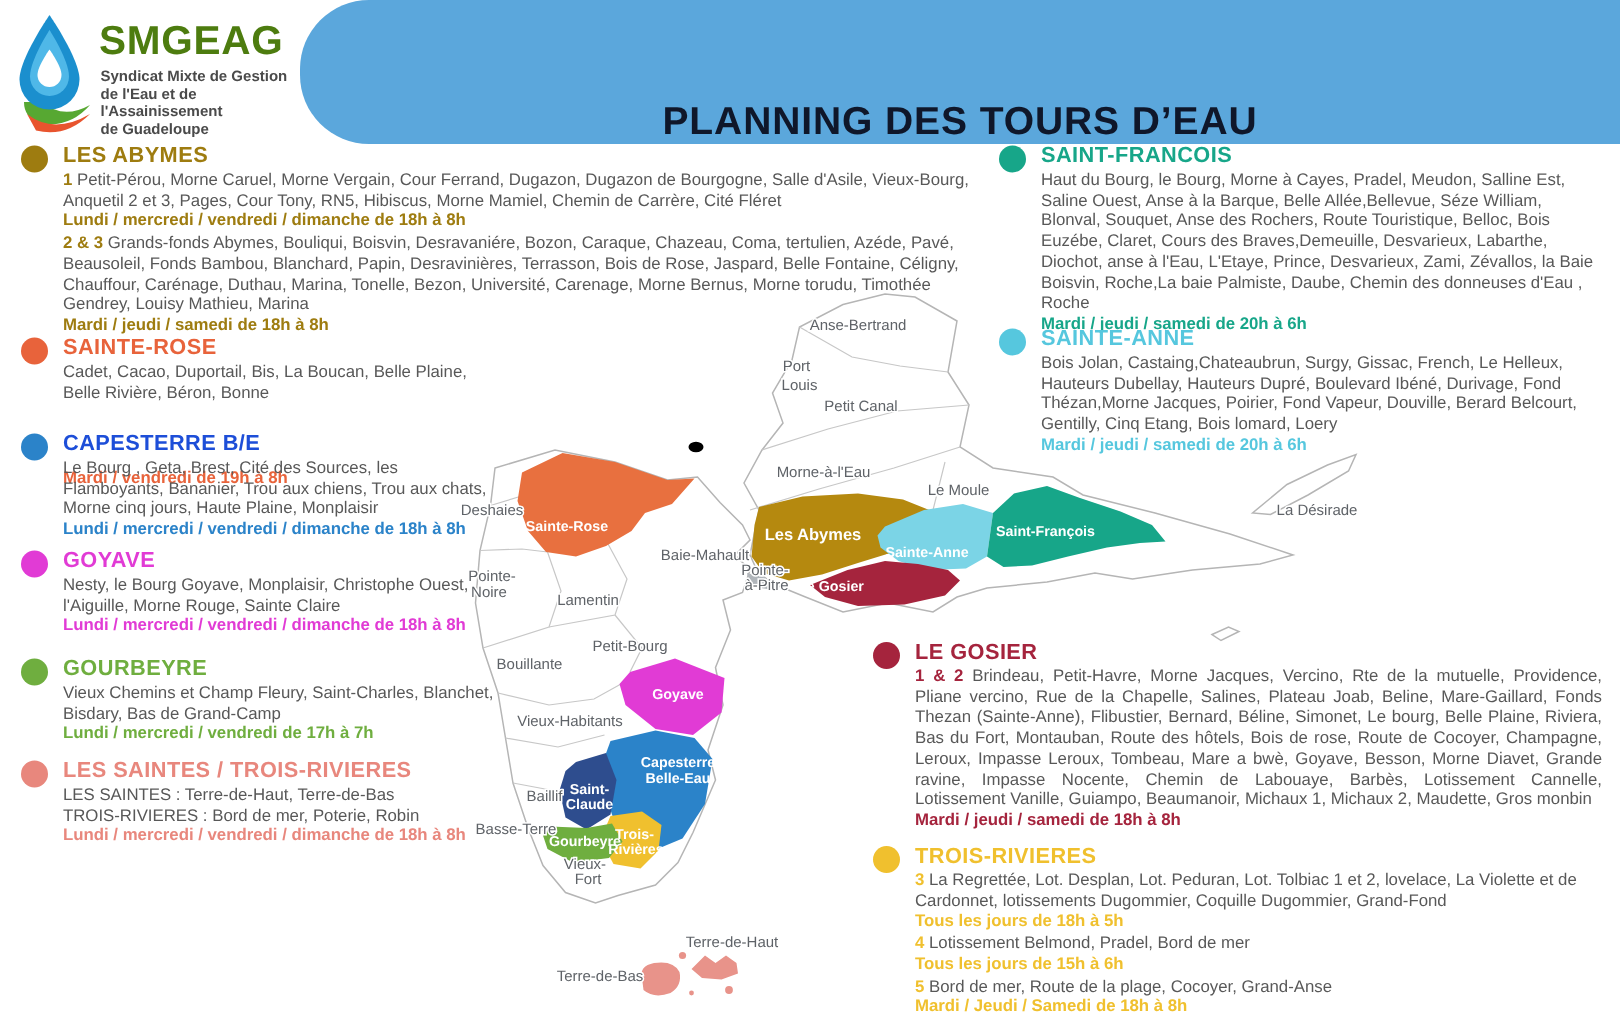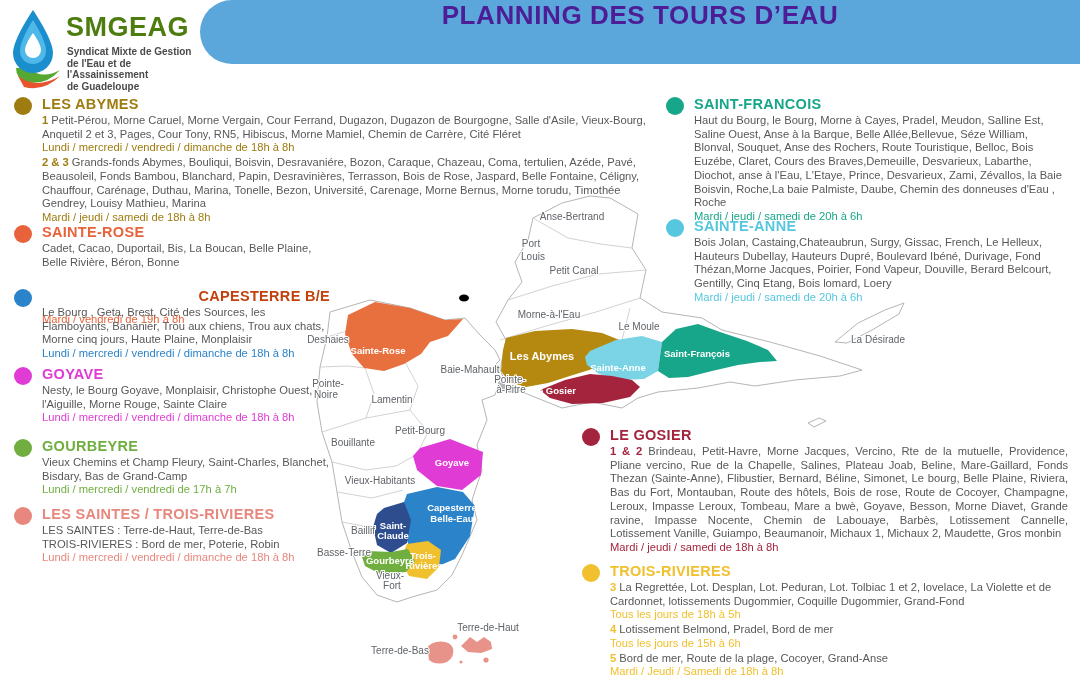--- a/index.html
+++ b/index.html
@@ -1,41 +1,41 @@
 <!DOCTYPE html>
 <html><head>
 <meta charset="utf-8">
 <style>
   html,body{margin:0;padding:0;}
   body{width:1080px;height:675px;position:relative;background:#ffffff;
        font-family:"Liberation Sans","DejaVu Sans",sans-serif;overflow:hidden;}
 
   
-  .banner{position:absolute;left:200px;top:0;width:880px;height:64px;
-          border-radius:46px 0 0 46px;color:#4c1d95;display:flex;flex-direction:column;
-          justify-content:flex-start;align-items:center;gap:3px;}
+  .banner{position:absolute;left:200px;top:0;width:880px;height:96px;
+          border-radius:46px 0 0 46px;color:#0f172a;display:flex;flex-direction:column;
+          justify-content:flex-end;align-items:center;gap:3px;}
   .banner .l1{font-size:26px;font-weight:700;letter-spacing:.6px;}
   .banner .l2{font-size:27px;font-weight:700;letter-spacing:.4px;}
 
   
   .logo{position:absolute;left:8px;top:6px;width:190px;height:84px;}
   .logo svg{position:absolute;left:0;top:0;}
   .logo .brand{position:absolute;left:58px;top:6px;font-size:27px;font-weight:700;
                letter-spacing:.5px;color:#2B9CD8;}
   .logo .sub{position:absolute;left:59px;top:40px;font-size:10px;line-height:11.5px;
              color:#4a4a4a;font-weight:700;}
 
   
   .sec{position:absolute;}
   .sec h2{margin:0 0 2px 0;font-size:14.5px;font-weight:700;letter-spacing:.3px;}
   .bullet{position:absolute;left:-28px;top:1px;width:18px;height:18px;border-radius:50%;}
   .zones{margin:0;font-size:11.2px;line-height:13.7px;color:#585858;}
   .justify .zones{text-align:justify;}
   .prefix{font-weight:700;}
-  .sched{margin:0 0 1px 0;font-size:11.2px;line-height:13.7px;font-weight:400;}
+  .sched{margin:0 0 1px 0;font-size:11.2px;line-height:13.7px;font-weight:700;}
 
   
   .map{position:absolute;left:300px;top:190px;width:640px;height:485px;}
   .map path.outline{fill:#ffffff;stroke:#b5b5b5;stroke-width:1;}
   .map path.border{fill:none;stroke:#c7c7c7;stroke-width:.8;}
   .map text{font-family:"Liberation Sans","DejaVu Sans",sans-serif;}
   .mg{font-size:10px;fill:#5f6368;text-anchor:middle;paint-order:stroke;
       stroke:#ffffff;stroke-width:2px;}
   .mw{font-size:9.5px;font-weight:700;fill:#ffffff;text-anchor:middle;}
   .mw.big{font-size:11px;}
@@ -74,21 +74,21 @@
 
 <section class="sec" style="left:42px;top:224px;width:272px">
   <span class="bullet" style="background-color: rgb(232, 99, 59);"></span>
   <h2 style="color: rgb(232, 99, 59);">SAINTE-ROSE</h2>
   <p class="zones"><span>Cadet, Cacao, Duportail, Bis, La Boucan, Belle Plaine, Belle Rivière, Béron, Bonne</span></p>
   <p class="sched" style="color: rgb(232, 99, 59); margin-top: 44px;">Mardi / vendredi de 19h à 8h</p>
 </section>
 
 <section class="sec" style="left:42px;top:288px;width:288px">
   <span class="bullet" style="background-color: rgb(43, 131, 201);"></span>
-  <h2 style="color: #c2410c; text-align: right;">CAPESTERRE B/E</h2>
+  <h2 style="color: #1d4ed8;">CAPESTERRE B/E</h2>
   <p class="zones"><span>Le Bourg , Geta, Brest, Cité des Sources, les Flamboyants, Bananier, Trou aux chiens, Trou aux chats, Morne cinq jours, Haute Plaine, Monplaisir</span></p>
   <p class="sched" style="color: rgb(43, 131, 201);">Lundi / mercredi / vendredi / dimanche de 18h à 8h</p>
 </section>
 
 <section class="sec" style="left:42px;top:366px;width:306px">
   <span class="bullet" style="background-color: rgb(225, 59, 213);"></span>
   <h2 style="color: rgb(225, 59, 213);">GOYAVE</h2>
   <p class="zones"><span>Nesty, le Bourg Goyave, Monplaisir, Christophe Ouest, l'Aiguille, Morne Rouge, Sainte Claire</span></p>
   <p class="sched" style="color: rgb(225, 59, 213);">Lundi / mercredi / vendredi / dimanche de 18h à 8h</p>
 </section>

